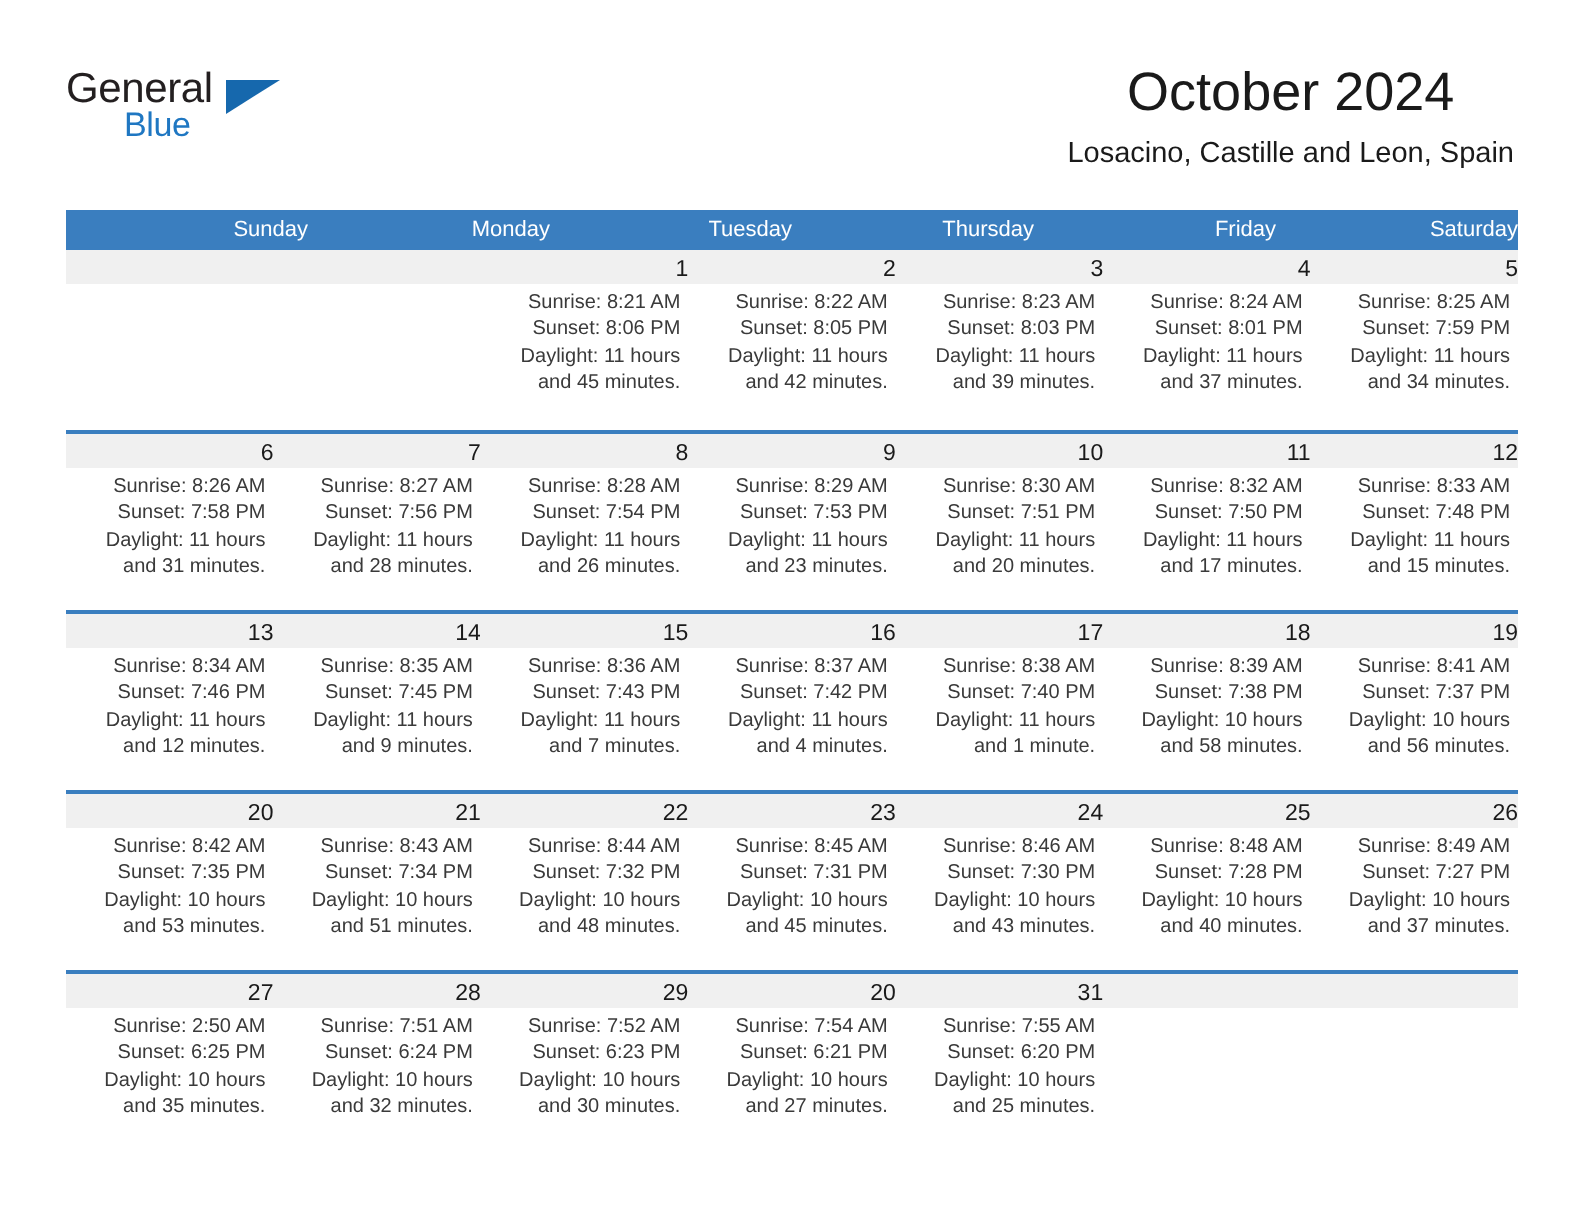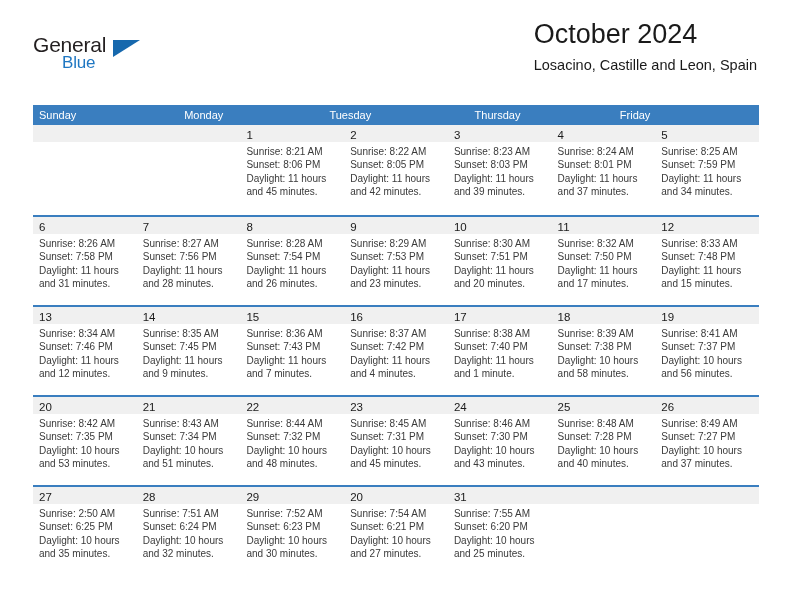--- a/index.html
+++ b/index.html
@@ -60,22 +60,22 @@
     top: 6px;
     width: 0;
     height: 0;
     border-left: 27px solid #1668ad;
     border-bottom: 17px solid transparent;
   }
 
   .title-block {
     position: absolute;
     right: 35px;
-    top: 18px;
-    text-align: left;
+    top: 30px;
+    text-align: center;
   }
   .cal-title {
     font-size: 27px;
     color: #1a1a1a;
     font-weight: normal;
     line-height: 32px;
     white-space: nowrap;
   }
   .cal-subtitle {
     margin-top: 6px;
@@ -84,20 +84,21 @@
     line-height: 18px;
     white-space: nowrap;
   }
 
   
   .calendar {
     position: absolute;
     left: 33px;
     top: 105px;
     width: 726px;
+    text-align: right;
   }
   .weekdays {
     display: flex;
     width: 100%;
     background: #3a7ebf;
     height: 20px;
   }
   .weekday {
     flex: 1 1 0;
     min-width: 0;
@@ -168,20 +169,21 @@
   </div>
 
   <div class="calendar">
 
     <div class="weekdays">
       <div class="weekday">Sunday</div>
       <div class="weekday">Monday</div>
       <div class="weekday">Tuesday</div>
       <div class="weekday">Thursday</div>
       <div class="weekday">Friday</div>
+      <div class="weekday">Saturday</div>
     </div>
 
     <div id="weeks-container">
         <div class="week">
           <div class="day-cell empty">
             <div class="day-num-band"><span class="day-num"></span></div>
           </div>
           <div class="day-cell empty">
             <div class="day-num-band"><span class="day-num"></span></div>
           </div>

